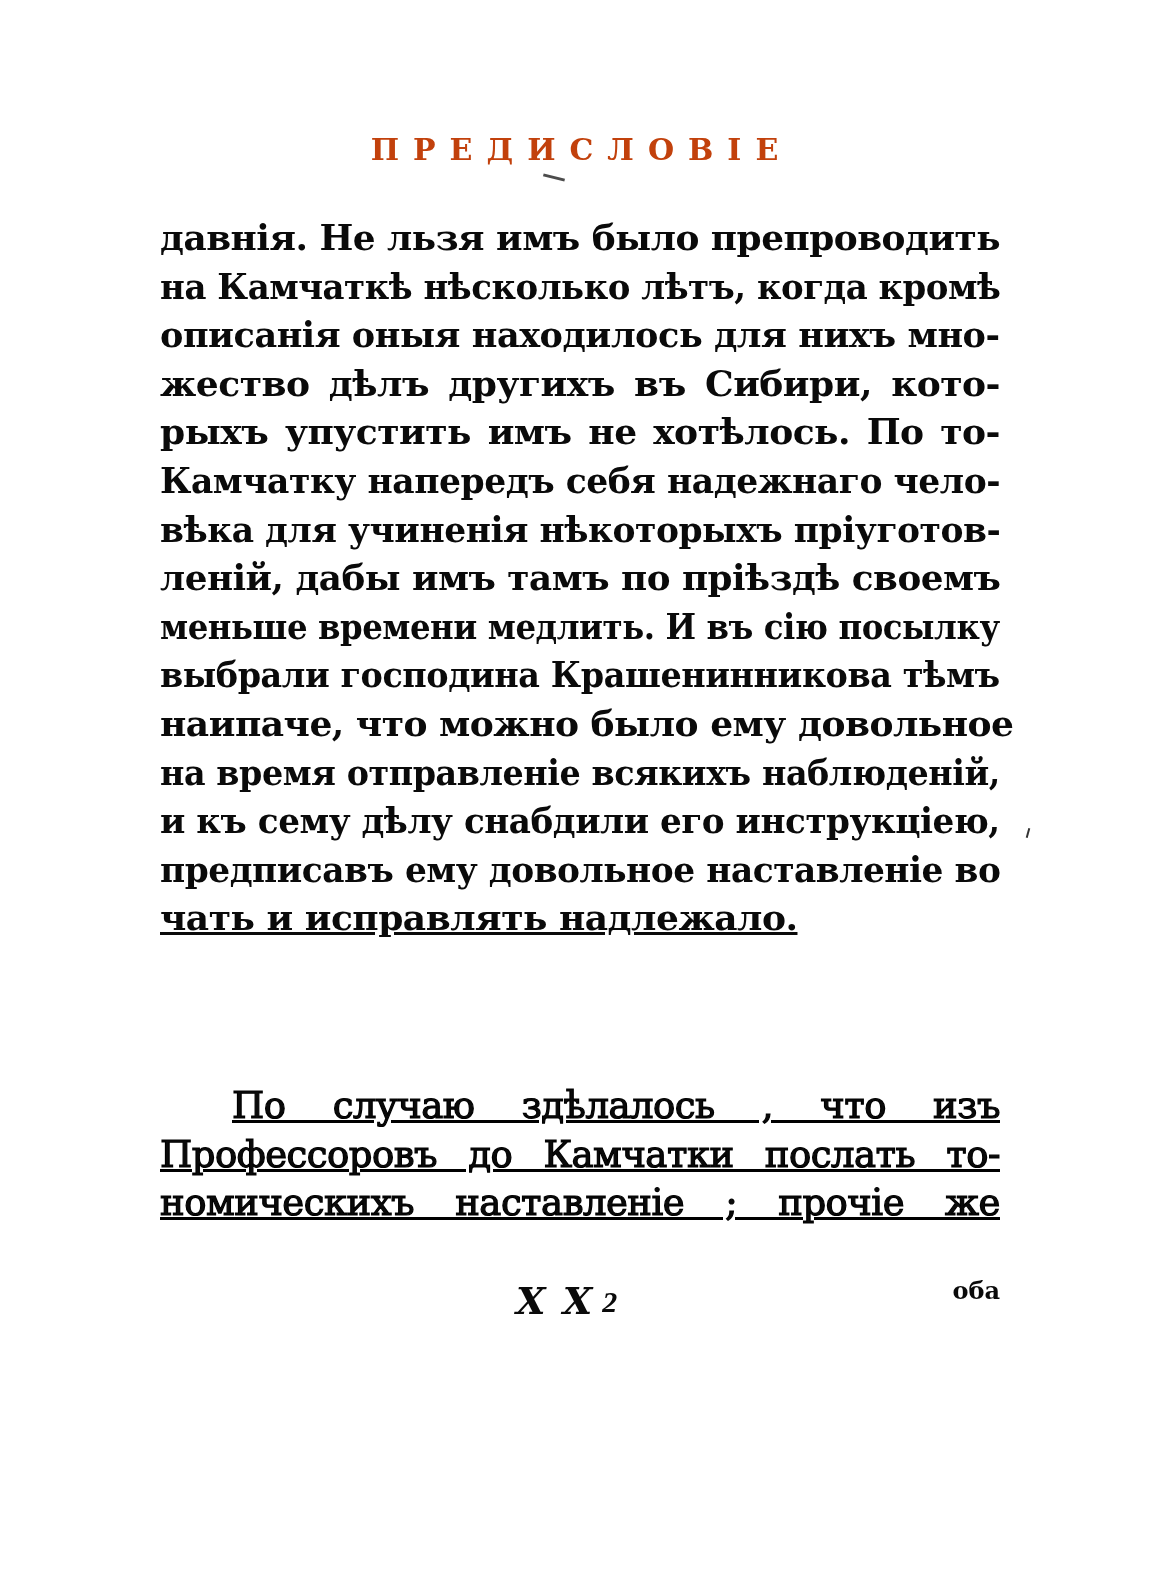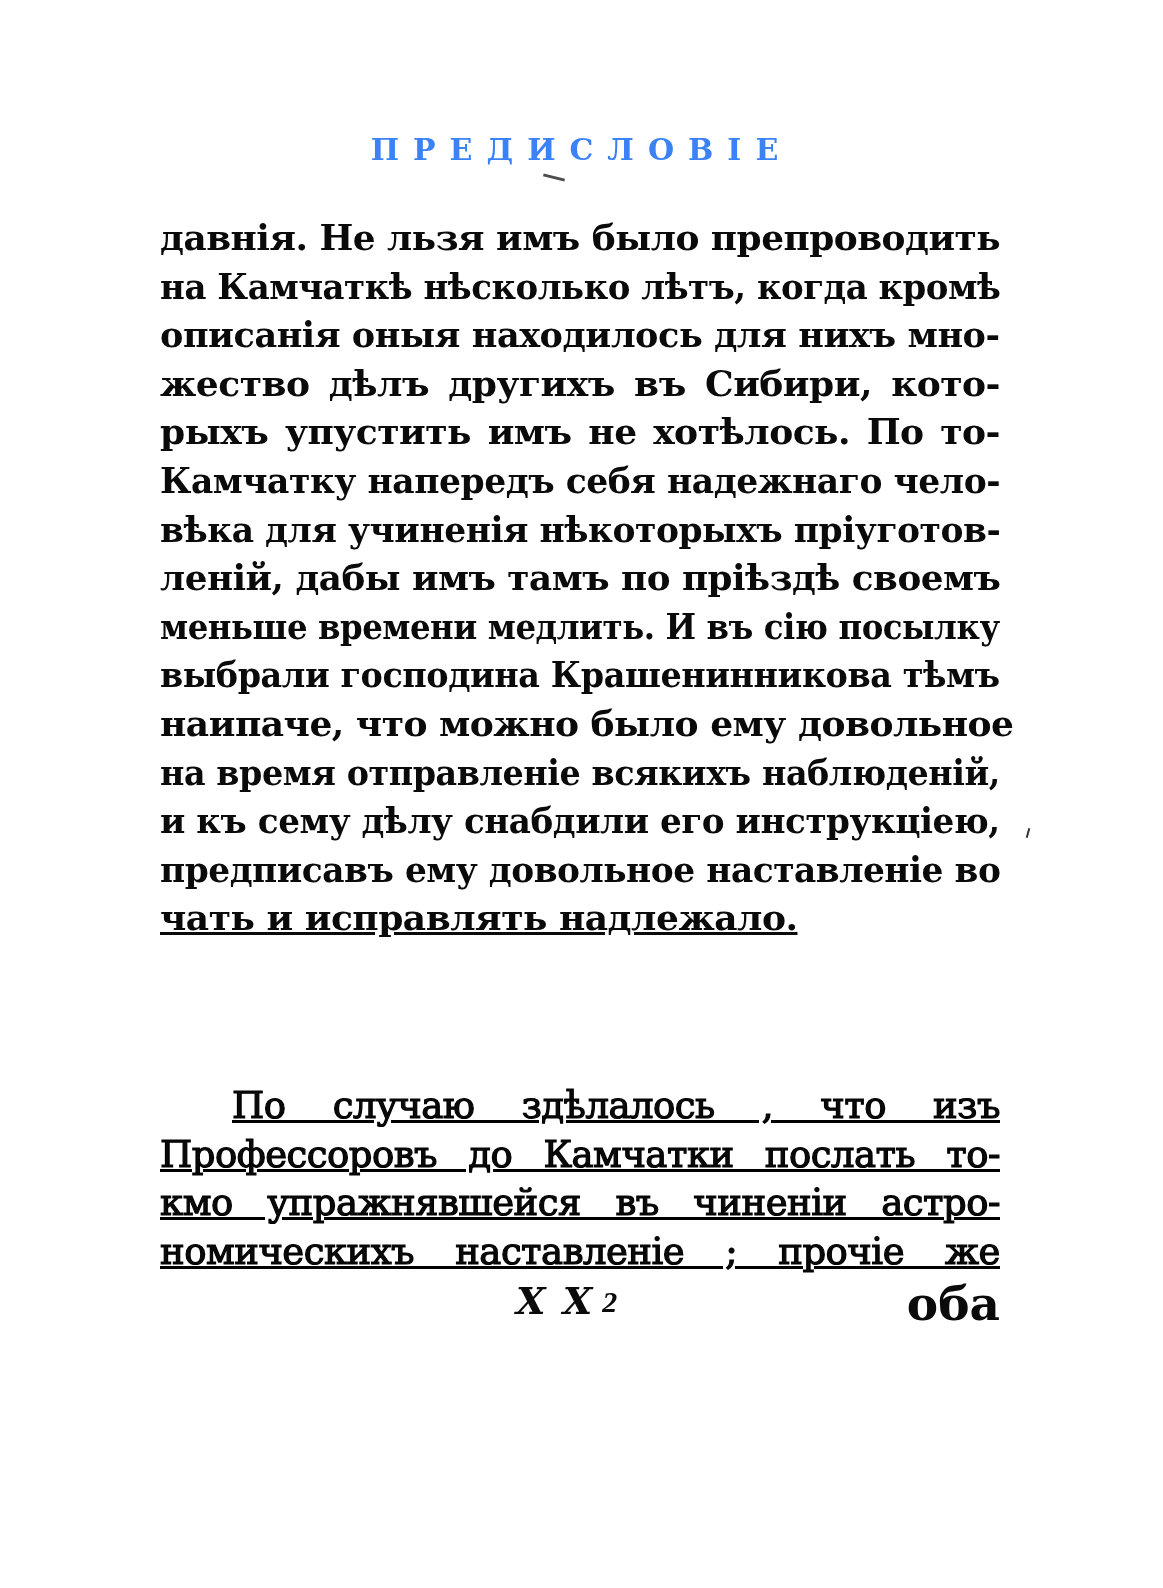--- a/index.html
+++ b/index.html
@@ -24,21 +24,21 @@
     .running-head {
       position: absolute;
       top: 132px;
       left: 0;
       width: 1163px;
       text-align: center;
       font-family: "DejaVu Serif", serif;
       font-weight: bold;
       font-size: 30px;
       letter-spacing: 14px;
-      color: #3b82f6;
+      color: #c2410c;
     }
     .running-head .tilde {
       position: absolute;
       left: 543px;
       top: 44px;
       width: 22px;
       height: 3px;
       background: #000;
       transform: rotate(14deg);
       opacity: 0.7;
@@ -89,21 +89,21 @@
     .signature .num {
       font-size: 30px;
       margin-left: 8px;
       font-family: "Liberation Serif", serif;
       vertical-align: 2px;
     }
     .catchword {
       position: absolute;
       top: 1276px;
       right: 163px;
-      font-size: 47px;
+      font-size: 24px;
       font-weight: bold;
       font-family: "DejaVu Serif", serif;
     }
     .speck {
       position: absolute;
       left: 1027px;
       top: 828px;
       width: 2px;
       height: 10px;
       background: #333;
@@ -134,21 +134,20 @@
     <div class="line" style="">наипаче, что можно было ему довольное</div>
     <div class="line" style="transform: scaleX(0.927); width: 906px;">на время отправленіе всякихъ наблюденій,</div>
     <div class="line" style="transform: scaleX(0.95); width: 884px;">и къ сему дѣлу снабдили его инструкціею,</div>
     <div class="line" style="transform: scaleX(0.955); width: 880px;">предписавъ ему довольное наставленіе во</div>
     <div class="line last" style="">чать и исправлять надлежало.</div>
   </div>
 
   <div class="text-block p2">
     <div class="line indent" style="">По случаю здѣлалось , что изъ</div>
     <div class="line" style="">Профессоровъ до Камчатки послать то-</div>
-    <div class="line" style="">кмо упражнявшейся въ чиненіи астро-</div>
     <div class="line" style="">номическихъ наставленіе ; прочіе же</div>
   </div>
 
   <div class="signature">
     <span>X X</span><span class="num">2</span>
   </div>
 
   <div class="catchword">оба</div>
 
   <div class="speck"></div>

